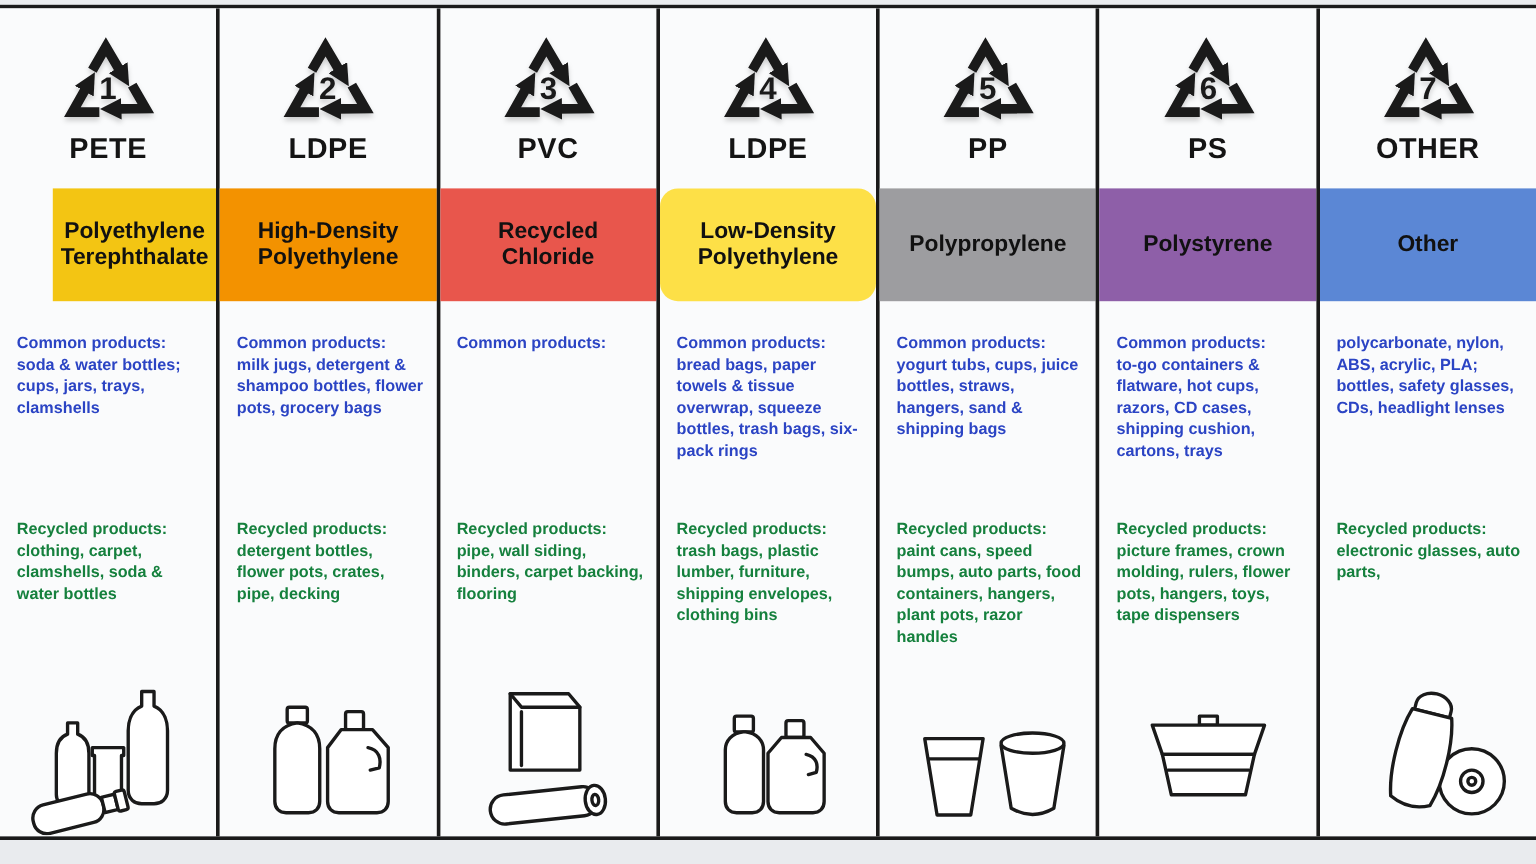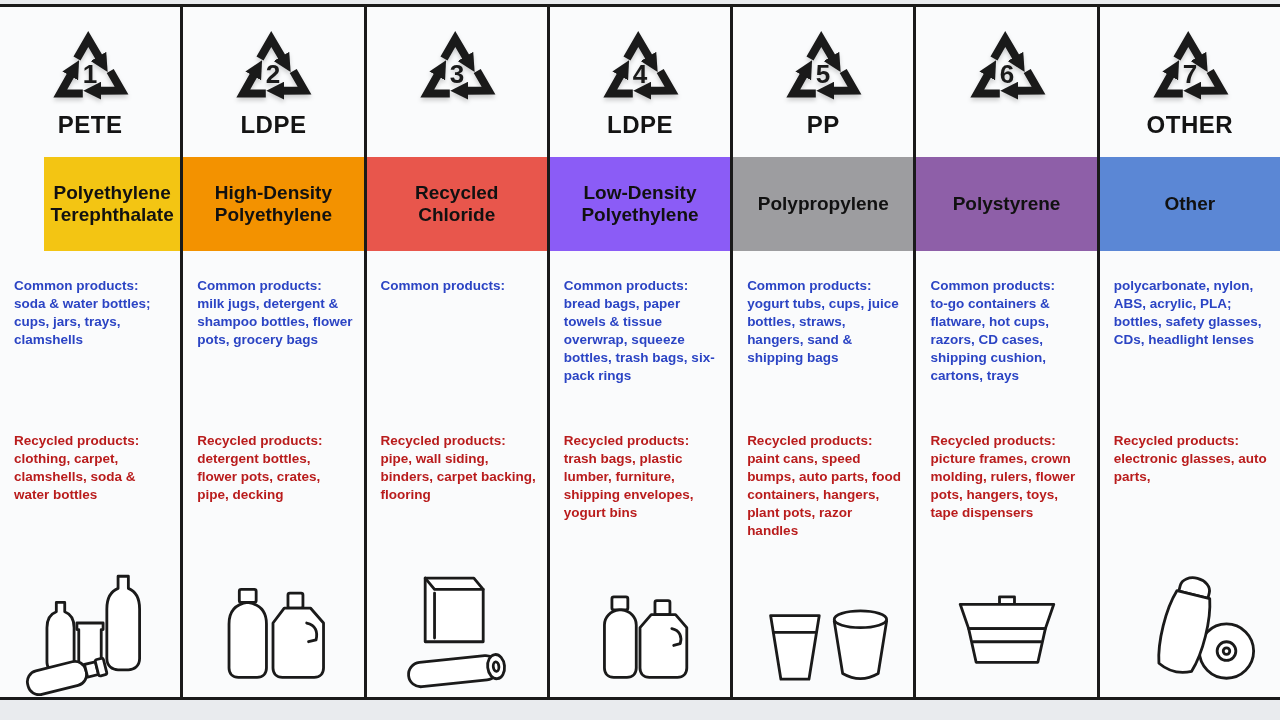--- a/index.html
+++ b/index.html
@@ -17,21 +17,21 @@
   .symbol-area{height:150px;box-sizing:border-box;padding-top:18px;text-align:center;}
   .sym{display:block;margin:0 auto;filter:drop-shadow(0 3px 2px rgba(0,0,0,0.18));}
   .code{font-size:24px;font-weight:700;letter-spacing:.5px;margin-top:3px;}
   .banner{
     height:94px;display:flex;align-items:center;justify-content:center;
     text-align:center;font-size:19px;font-weight:700;line-height:1.15;
     padding:0 8px;color:#111;
   }
   .block{box-sizing:border-box;font-weight:700;font-size:13.5px;line-height:1.34;padding:0 10px 0 14px;}
   .common{height:181px;padding-top:26px;color:#2b44c4;}
-  .recycled{height:132px;color:#b91c1c;}
+  .recycled{height:132px;color:#15803d;}
   .label{display:block;}
   .icons{flex:1;display:flex;align-items:center;justify-content:center;}
   .art g, .art path, .art rect, .art line, .art circle, .art ellipse{
     stroke:#1a1a1a;stroke-width:3;fill:#fff;stroke-linejoin:round;stroke-linecap:round;
   }
   .art line, .art .nofill{fill:none;}
 </style>
 </head>
 <body>
 
@@ -121,20 +121,21 @@
   <div class="col">
     <div class="symbol-area">
       <svg class="sym" viewBox="0 0 100 92" width="90" height="83">
         <g stroke="#1a1a1a" stroke-width="9" fill="none">
           <path d="M42,76 L17,76 L30,53" marker-end="url(#ah)"></path>
           <path d="M42,76 L17,76 L30,53" marker-end="url(#ah)" transform="rotate(120 50 54.7)"></path>
           <path d="M42,76 L17,76 L30,53" marker-end="url(#ah)" transform="rotate(240 50 54.7)"></path>
         </g>
         <text x="50" y="64" text-anchor="middle" font-size="29" font-weight="bold" fill="#1a1a1a" font-family="Liberation Sans, sans-serif">3</text>
       </svg>
+      <div class="code">PVC</div>
     </div>
     <div class="banner" style="background-color: rgb(232, 86, 76);">
       <span>Recycled Chloride</span>
     </div>
     <div class="block common">
       <span class="label">Common products:</span>
     </div>
     <div class="block recycled">
       <span class="label">Recycled products:</span>
       <span>pipe, wall siding, binders, carpet backing, flooring</span>
@@ -158,30 +159,30 @@
       <svg class="sym" viewBox="0 0 100 92" width="90" height="83">
         <g stroke="#1a1a1a" stroke-width="9" fill="none">
           <path d="M42,76 L17,76 L30,53" marker-end="url(#ah)"></path>
           <path d="M42,76 L17,76 L30,53" marker-end="url(#ah)" transform="rotate(120 50 54.7)"></path>
           <path d="M42,76 L17,76 L30,53" marker-end="url(#ah)" transform="rotate(240 50 54.7)"></path>
         </g>
         <text x="50" y="64" text-anchor="middle" font-size="29" font-weight="bold" fill="#1a1a1a" font-family="Liberation Sans, sans-serif">4</text>
       </svg>
       <div class="code">LDPE</div>
     </div>
-    <div class="banner" style="background-color: #8b5cf6;">
+    <div class="banner" style="background-color: #fde047; border-radius: 15px;">
       <span>Low-Density Polyethylene</span>
     </div>
     <div class="block common">
       <span class="label">Common products:</span>
       <span>bread bags, paper towels &amp; tissue overwrap, squeeze bottles, trash bags, six-pack rings</span>
     </div>
     <div class="block recycled">
       <span class="label">Recycled products:</span>
-      <span>trash bags, plastic lumber, furniture, shipping envelopes, yogurt bins</span>
+      <span>trash bags, plastic lumber, furniture, shipping envelopes, clothing bins</span>
     </div>
     <div class="icons">
       <svg class="art" viewBox="0 0 160 140" width="150" height="131">
         <rect x="50" y="34" width="17" height="14" rx="2"></rect>
         <path d="M58,48 c-10,1 -16,8 -16,16 v46 c0,6 4,10 10,10 h14 c6,0 10,-4 10,-10 v-46 c0,-8 -6,-15 -16,-16 z"></path>
         <rect x="96" y="38" width="16" height="15" rx="2"></rect>
         <path d="M92,53 h26 l12,14 v43 c0,6 -4,10 -10,10 h-30 c-6,0 -10,-4 -10,-10 v-43 z"></path>
         <path class="nofill" d="M114,68 c9,2 11,9 9,16 l-7,2"></path>
       </svg>
     </div>
@@ -223,20 +224,21 @@
   <div class="col">
     <div class="symbol-area">
       <svg class="sym" viewBox="0 0 100 92" width="90" height="83">
         <g stroke="#1a1a1a" stroke-width="9" fill="none">
           <path d="M42,76 L17,76 L30,53" marker-end="url(#ah)"></path>
           <path d="M42,76 L17,76 L30,53" marker-end="url(#ah)" transform="rotate(120 50 54.7)"></path>
           <path d="M42,76 L17,76 L30,53" marker-end="url(#ah)" transform="rotate(240 50 54.7)"></path>
         </g>
         <text x="50" y="64" text-anchor="middle" font-size="29" font-weight="bold" fill="#1a1a1a" font-family="Liberation Sans, sans-serif">6</text>
       </svg>
+      <div class="code">PS</div>
     </div>
     <div class="banner" style="background-color: rgb(142, 95, 168);">
       <span>Polystyrene</span>
     </div>
     <div class="block common">
       <span class="label">Common products:</span>
       <span>to-go containers &amp; flatware, hot cups, razors, CD cases, shipping cushion, cartons, trays</span>
     </div>
     <div class="block recycled">
       <span class="label">Recycled products:</span>

